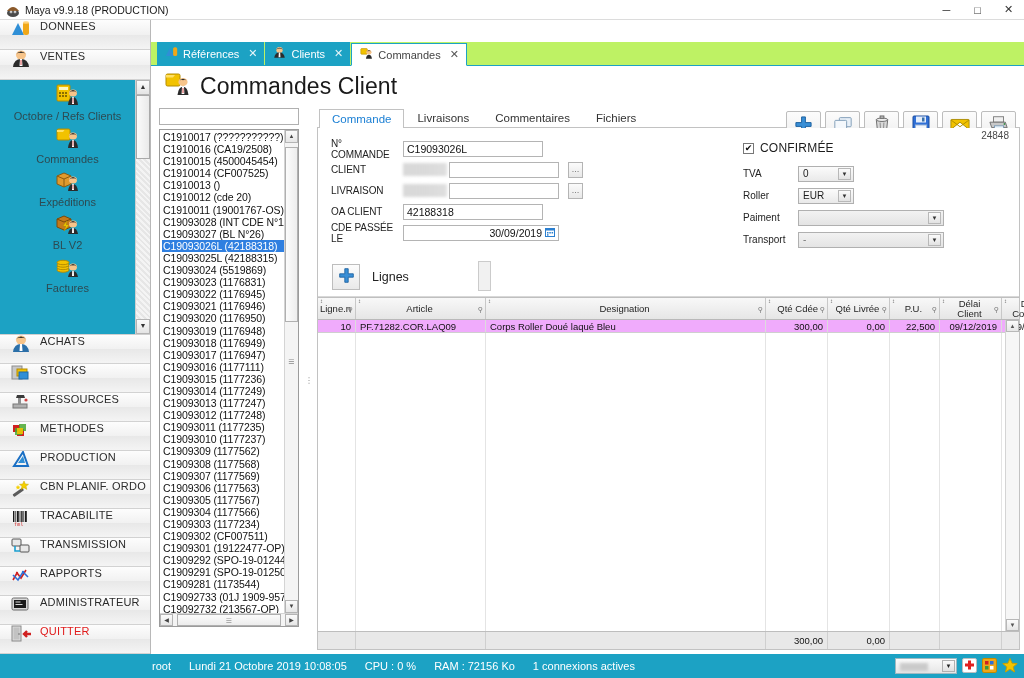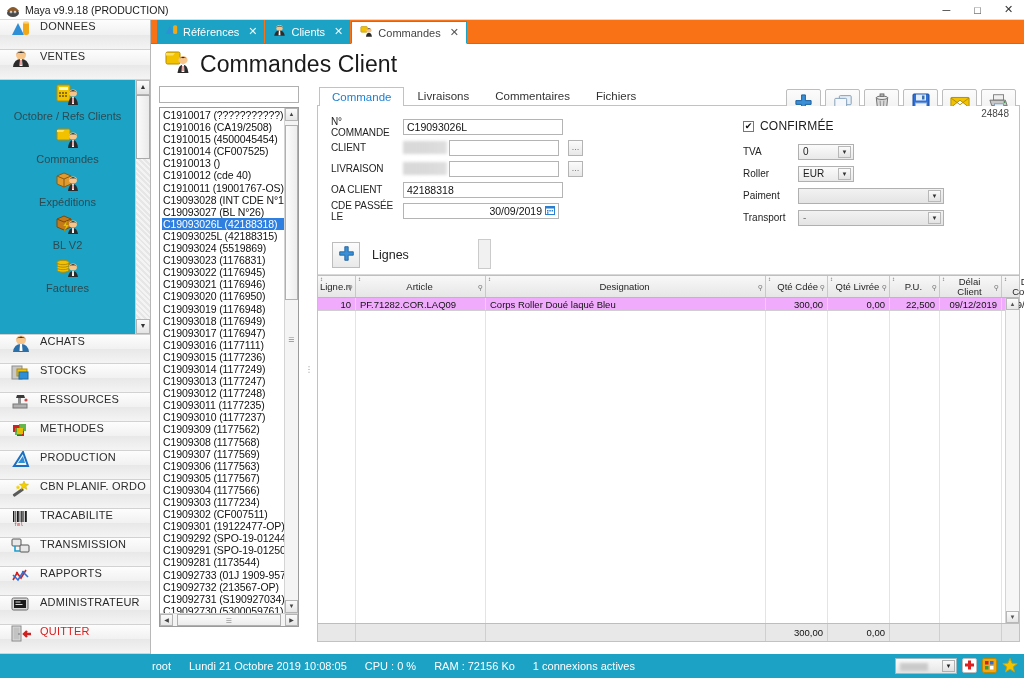--- a/index.html
+++ b/index.html
@@ -139,25 +139,26 @@
     display: flex;
     flex-direction: column;
     background: #ffffff;
     min-width: 0;
   }
 
   
   .tabstrip {
     height: 24px;
     flex: 0 0 24px;
-    background: #f97316;
+    background: #bef264;
     display: flex;
     align-items: flex-end;
     padding-left: 6px;
     border-bottom: 1px solid #1ca2c4;
+    margin-top: 22px;
   }
   .tab {
     height: 23px;
     display: flex;
     align-items: center;
     padding: 0 7px 0 8px;
     font-size: 11px;
     color: #ffffff;
     background: #1ca2c4;
     margin-right: 1px;
@@ -317,21 +318,21 @@
     letter-spacing: -2px;
   }
 
   
   .panel {
     flex: 1 1 auto;
     display: flex;
     flex-direction: column;
     min-width: 0;
     padding-top: 2px;
-    padding-bottom: 12px;
+    padding-bottom: 4px;
   }
   .ptabs {
     height: 20px;
     flex: 0 0 20px;
     display: flex;
     align-items: flex-end;
     border-bottom: 1px solid #c2c2c2;
     padding-left: 2px;
   }
   .ptab {
@@ -397,21 +398,21 @@
   .finput {
     height: 16px;
     border: 1px solid #b4b4b4;
     background: #fff;
     font-size: 10.5px;
     padding: 0 3px;
     font-family: "Liberation Sans", sans-serif;
     color: #111;
     outline: none;
   }
-  .finput.wide { width: 160px; }
+  .finput.wide { width: 140px; }
   .finput.date { width: 156px; text-align: right; padding-right: 16px; }
   .blurred {
     width: 44px; flex: 0 0 44px;
     height: 13px;
     background: linear-gradient(to right, rgba(185,185,185,.55), rgba(205,205,205,.75), rgba(190,190,190,.5));
     filter: blur(1.6px);
     margin-right: 2px;
   }
   .finput.short { width: 110px; }
   .dotbtn {
@@ -1024,21 +1025,21 @@
         <div class="listcol">
           <input class="search-box" type="text" value="" placeholder="" style="">
           <div class="listbox-wrap">
             <div class="listbox-inner">
               <div class="listbox" id="order-items">
                   <div class="li">C1910017 (???????????)</div>
                   <div class="li">C1910016 (CA19/2508)</div>
                   <div class="li">C1910015 (4500045454)</div>
                   <div class="li">C1910014 (CF007525)</div>
                   <div class="li">C1910013 ()</div>
-                  <div class="li">C1910012 (cde 40)</div>
+                  <div class="li">C1910012 (cde 20)</div>
                   <div class="li">C1910011 (19001767-OS)</div>
                   <div class="li">C19093028 (INT CDE N°113)</div>
                   <div class="li">C19093027 (BL N°26)</div>
                   <div class="li sel">C19093026L (42188318)</div>
                   <div class="li">C19093025L (42188315)</div>
                   <div class="li">C19093024 (5519869)</div>
                   <div class="li">C19093023 (1176831)</div>
                   <div class="li">C19093022 (1176945)</div>
                   <div class="li">C19093021 (1176946)</div>
                   <div class="li">C19093020 (1176950)</div>

